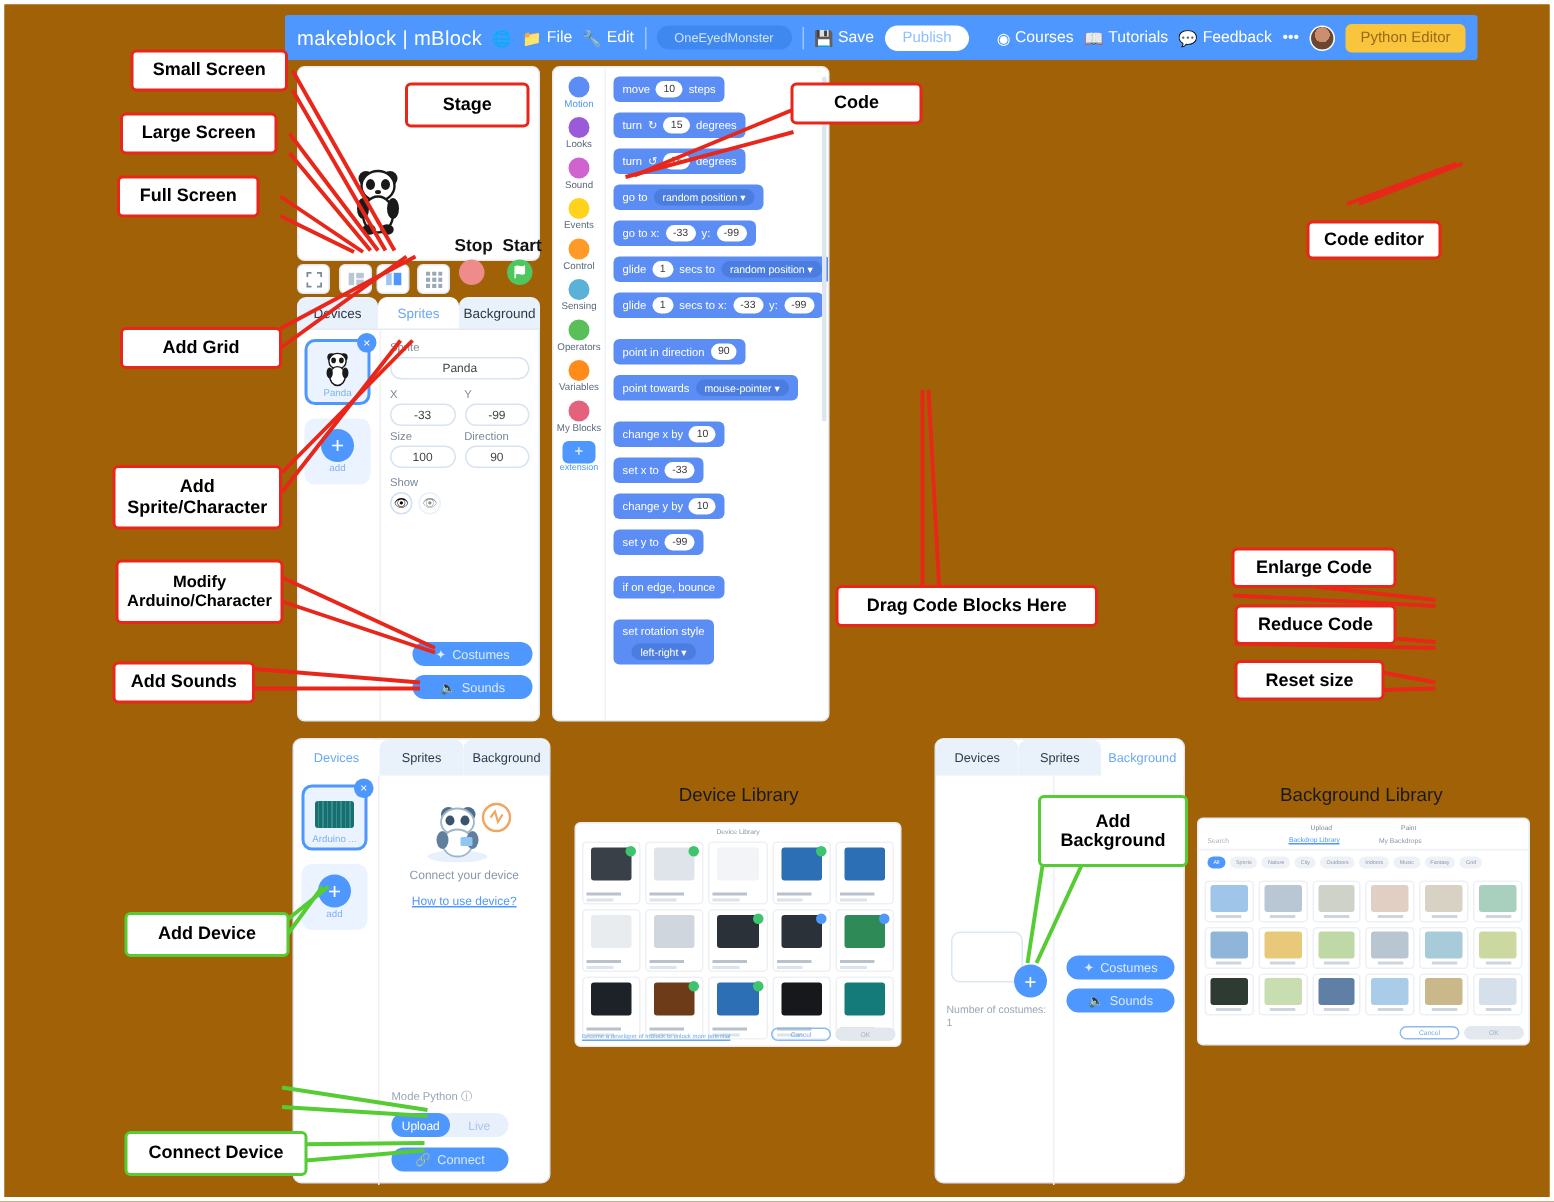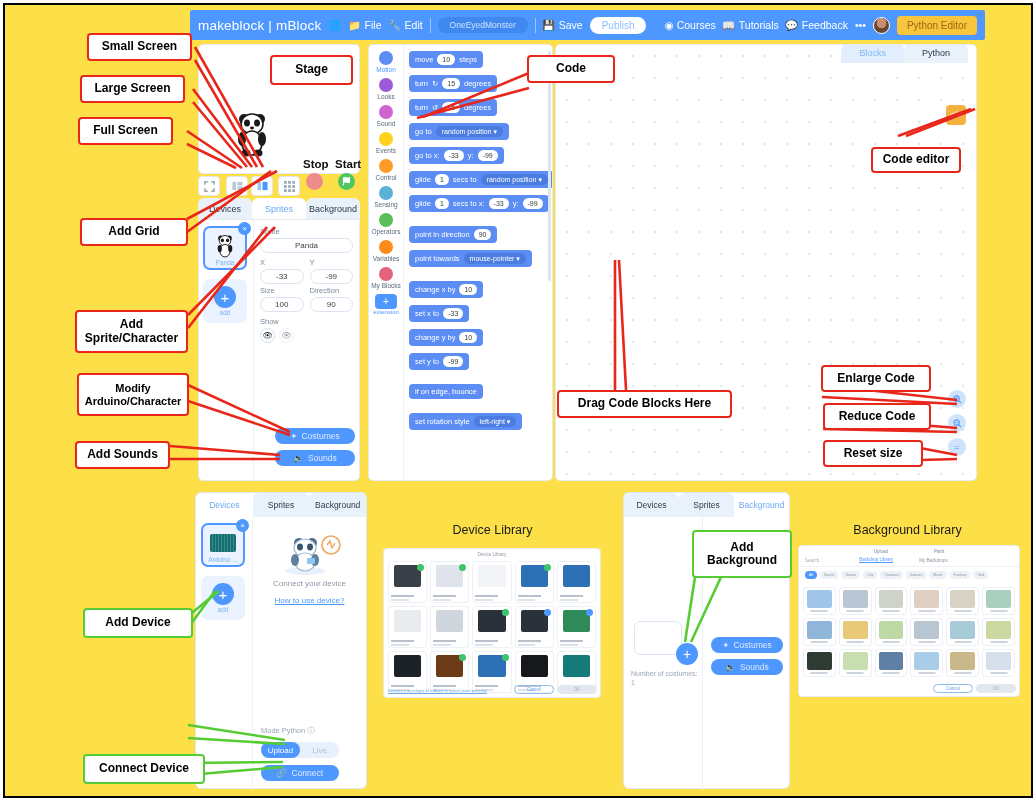--- a/index.html
+++ b/index.html
@@ -3,21 +3,21 @@
 <meta charset="utf-8">
 <style>
   * { box-sizing: border-box; margin:0; padding:0; }
   body {
     width:1036px; height:801px; position:relative;
     background:#ffffff;
     font-family:"Liberation Sans", sans-serif;
     overflow:hidden;
   }
   #frame { position:absolute; left:3px; top:3px; width:1030px; height:795px;
-           border:2px solid #000000; background:#fde047; }
+           border:2px solid #a16207; background:#a16207; }
 
   
   .app { position:absolute; left:185px; top:5px; width:795px; height:478px; }
   .appbar {
     position:absolute; left:0; top:0; width:795px; height:30px;
     background:#4e97ff; border-radius:2px;
     display:flex; align-items:center; padding:0 8px; gap:7px;
   }
   .brand { color:#fff; font-size:13.5px; letter-spacing:.2px; white-space:nowrap; }
   .bar-item { color:#fff; font-size:10.5px; display:flex; align-items:center; gap:3px; white-space:nowrap; }
@@ -473,51 +473,29 @@
           </div>
           <div class="blk" style="display: flex; width: fit-content;">
             <span>set y to</span>
             <span class="oval">-99</span>
           </div>
           <div class="gap"></div>
           <div class="blk" style="display: flex; width: fit-content; text-align: right;">
             <span>if on edge, bounce</span>
           </div>
           <div class="gap"></div>
-          <div class="blk" style="display: flex; width: fit-content;">
+          <div class="blk" style="display: flex; width: fit-content; flex-direction: column;">
             <span>set rotation style</span>
             <span class="ddark">left-right ▾</span>
           </div>
           <div class="gap"></div>
           <div class="scrollbar"></div>
         </div>
     </div>
 
-    <div class="canvas">
-      <div class="bpTabs">
-        <div class="bpTab active">Blocks</div>
-        <div class="bpTab">Python</div>
-      </div>
-      <div class="codebtn">&lt;/&gt;</div>
-      <div class="zbtn" style="bottom:72px">
-        <svg width="9" height="9" viewBox="0 0 10 10">
-            <circle cx="4" cy="4" r="3" stroke="#4e97ff" fill="none" stroke-width="1.2"></circle>
-            <path d="M6.3 6.3L9 9" stroke="#4e97ff" stroke-width="1.2"></path>
-            <path d="M2.6 4h2.8M4 2.6v2.8" stroke="#4e97ff" stroke-width="1"></path>
-          </svg>
-      </div>
-      <div class="zbtn" style="bottom:48px">
-        <svg width="9" height="9" viewBox="0 0 10 10">
-            <circle cx="4" cy="4" r="3" stroke="#4e97ff" fill="none" stroke-width="1.2"></circle>
-            <path d="M6.3 6.3L9 9" stroke="#4e97ff" stroke-width="1.2"></path>
-            <path d="M2.6 4h2.8" stroke="#4e97ff" stroke-width="1"></path>
-          </svg>
-      </div>
-      <div class="zbtn" style="bottom:24px">=</div>
-    </div>
   </div>
 
   <div class="devpanel">
     <div class="ptabs">
       <div class="ptab active">Devices</div>
       <div class="ptab">Sprites</div>
       <div class="ptab">Background</div>
     </div>
     <div class="devbody">
       <div class="devlist">

